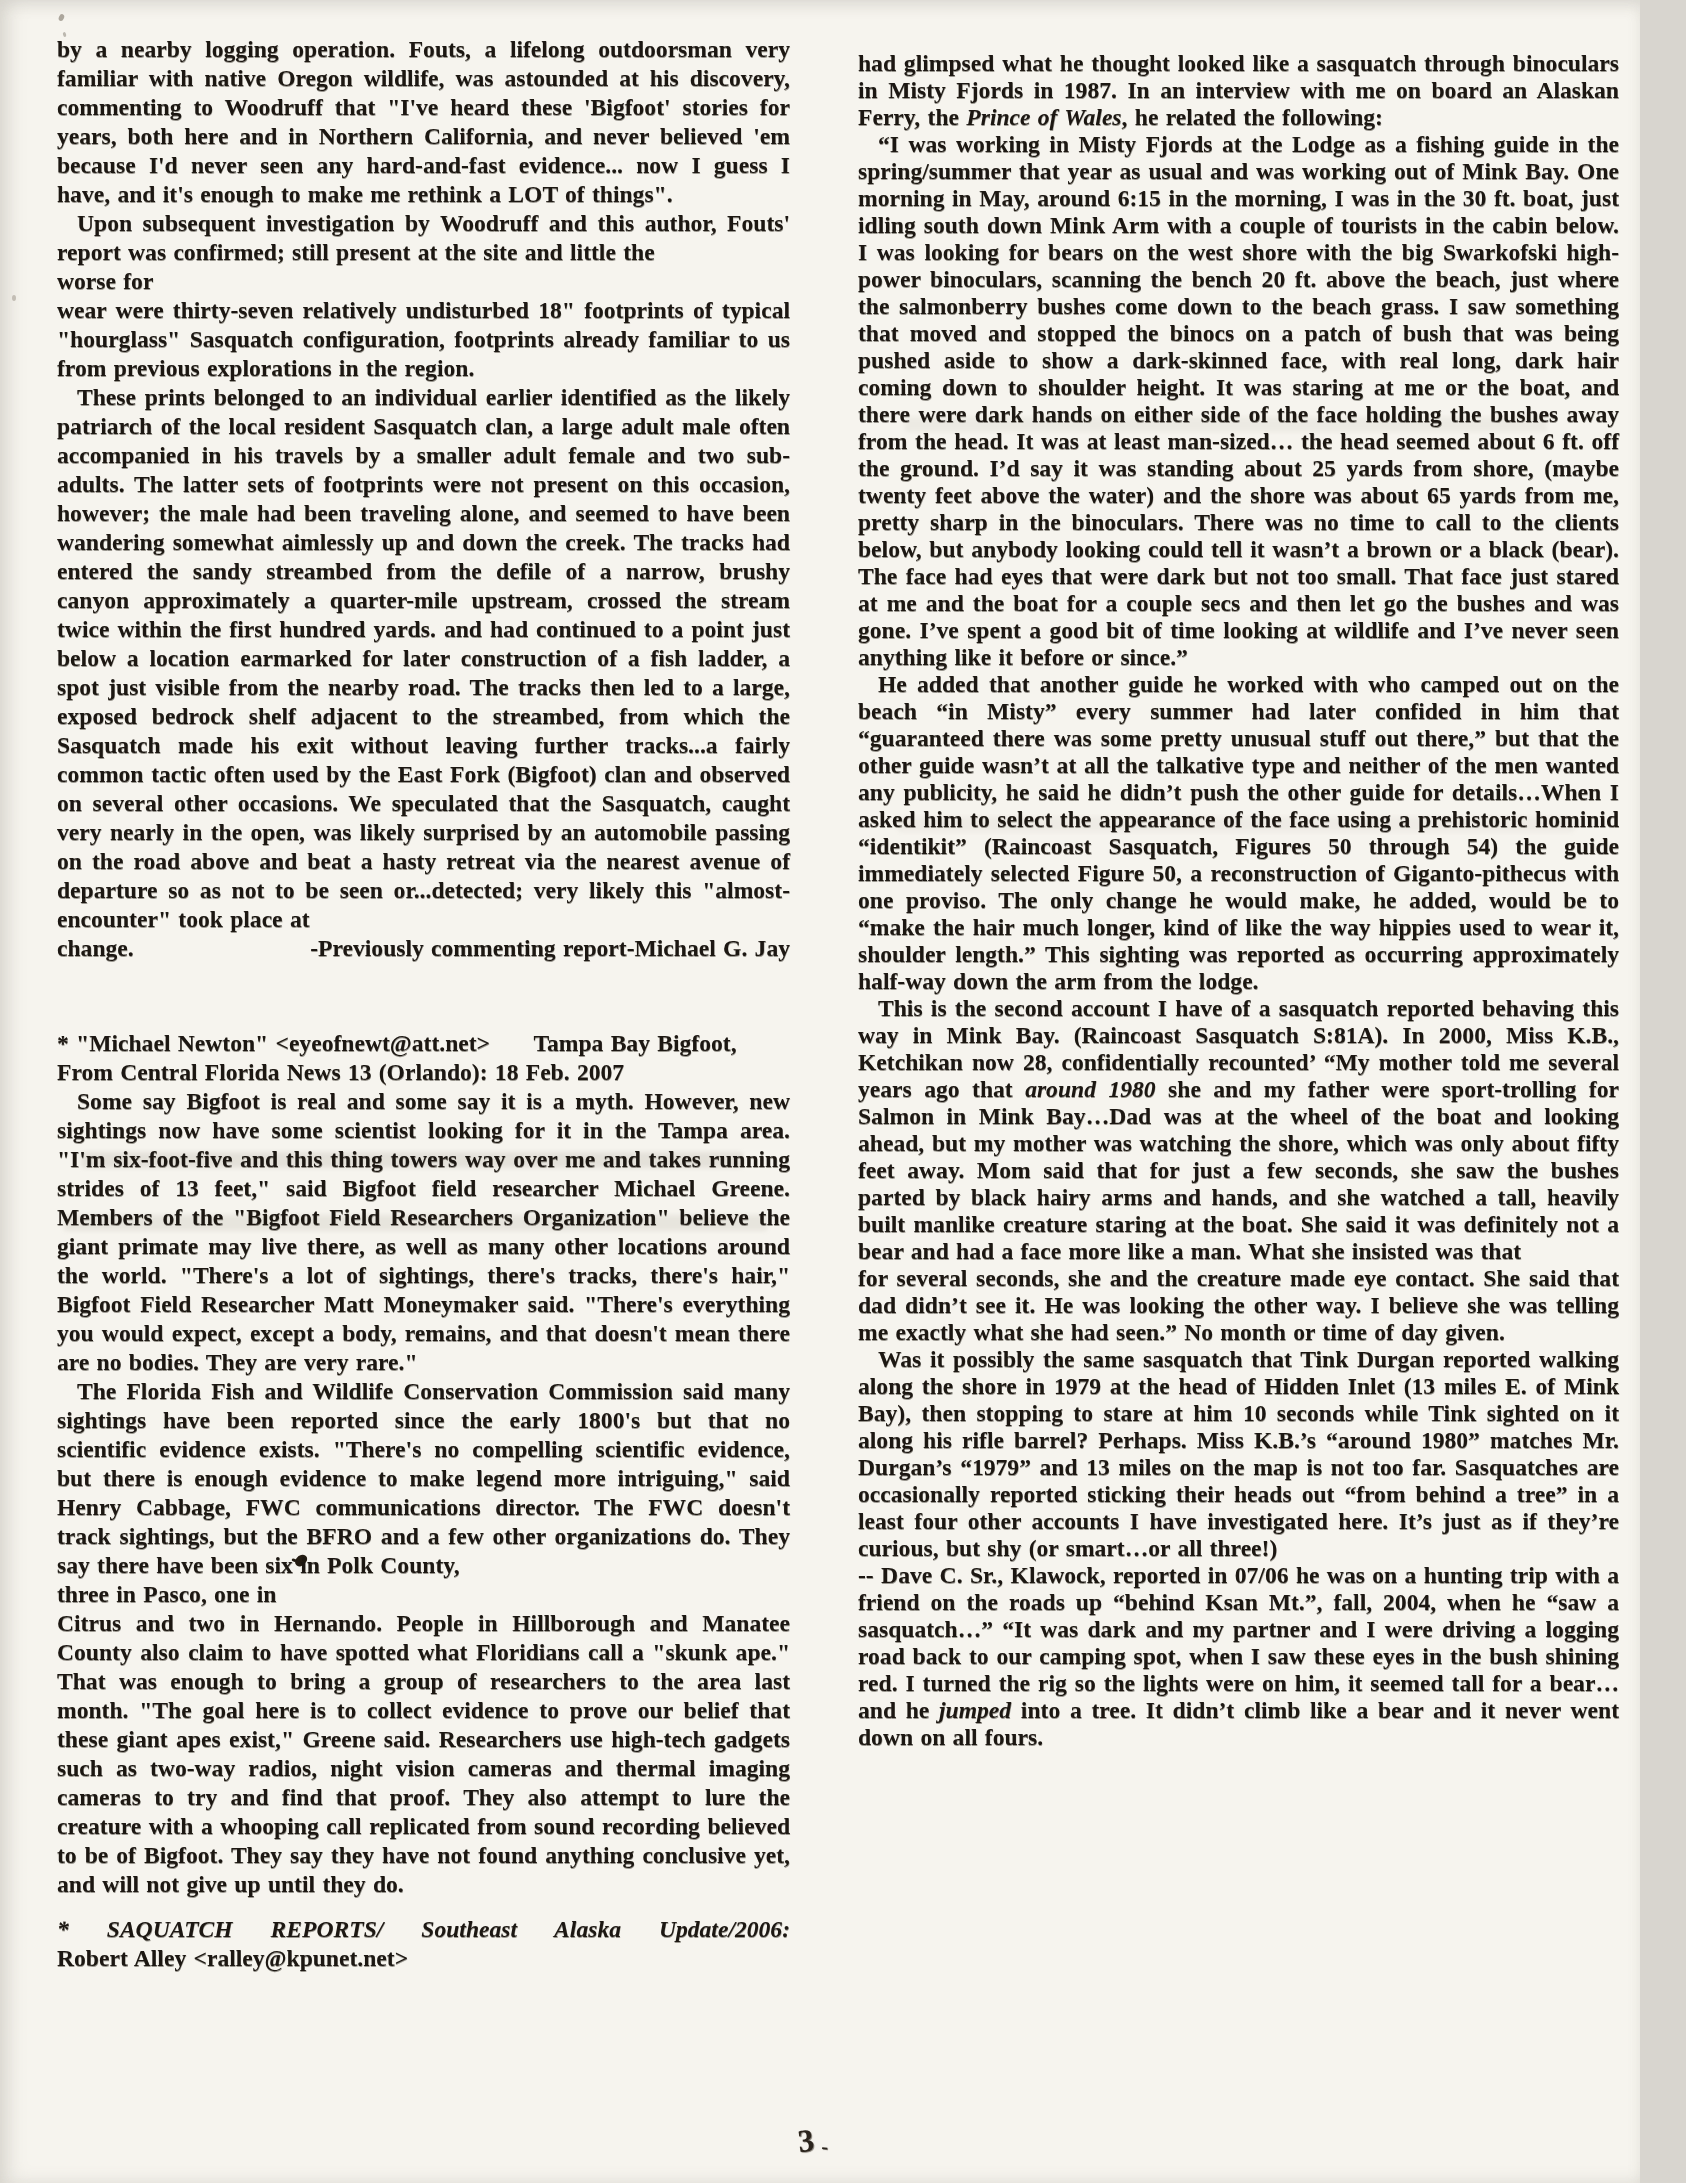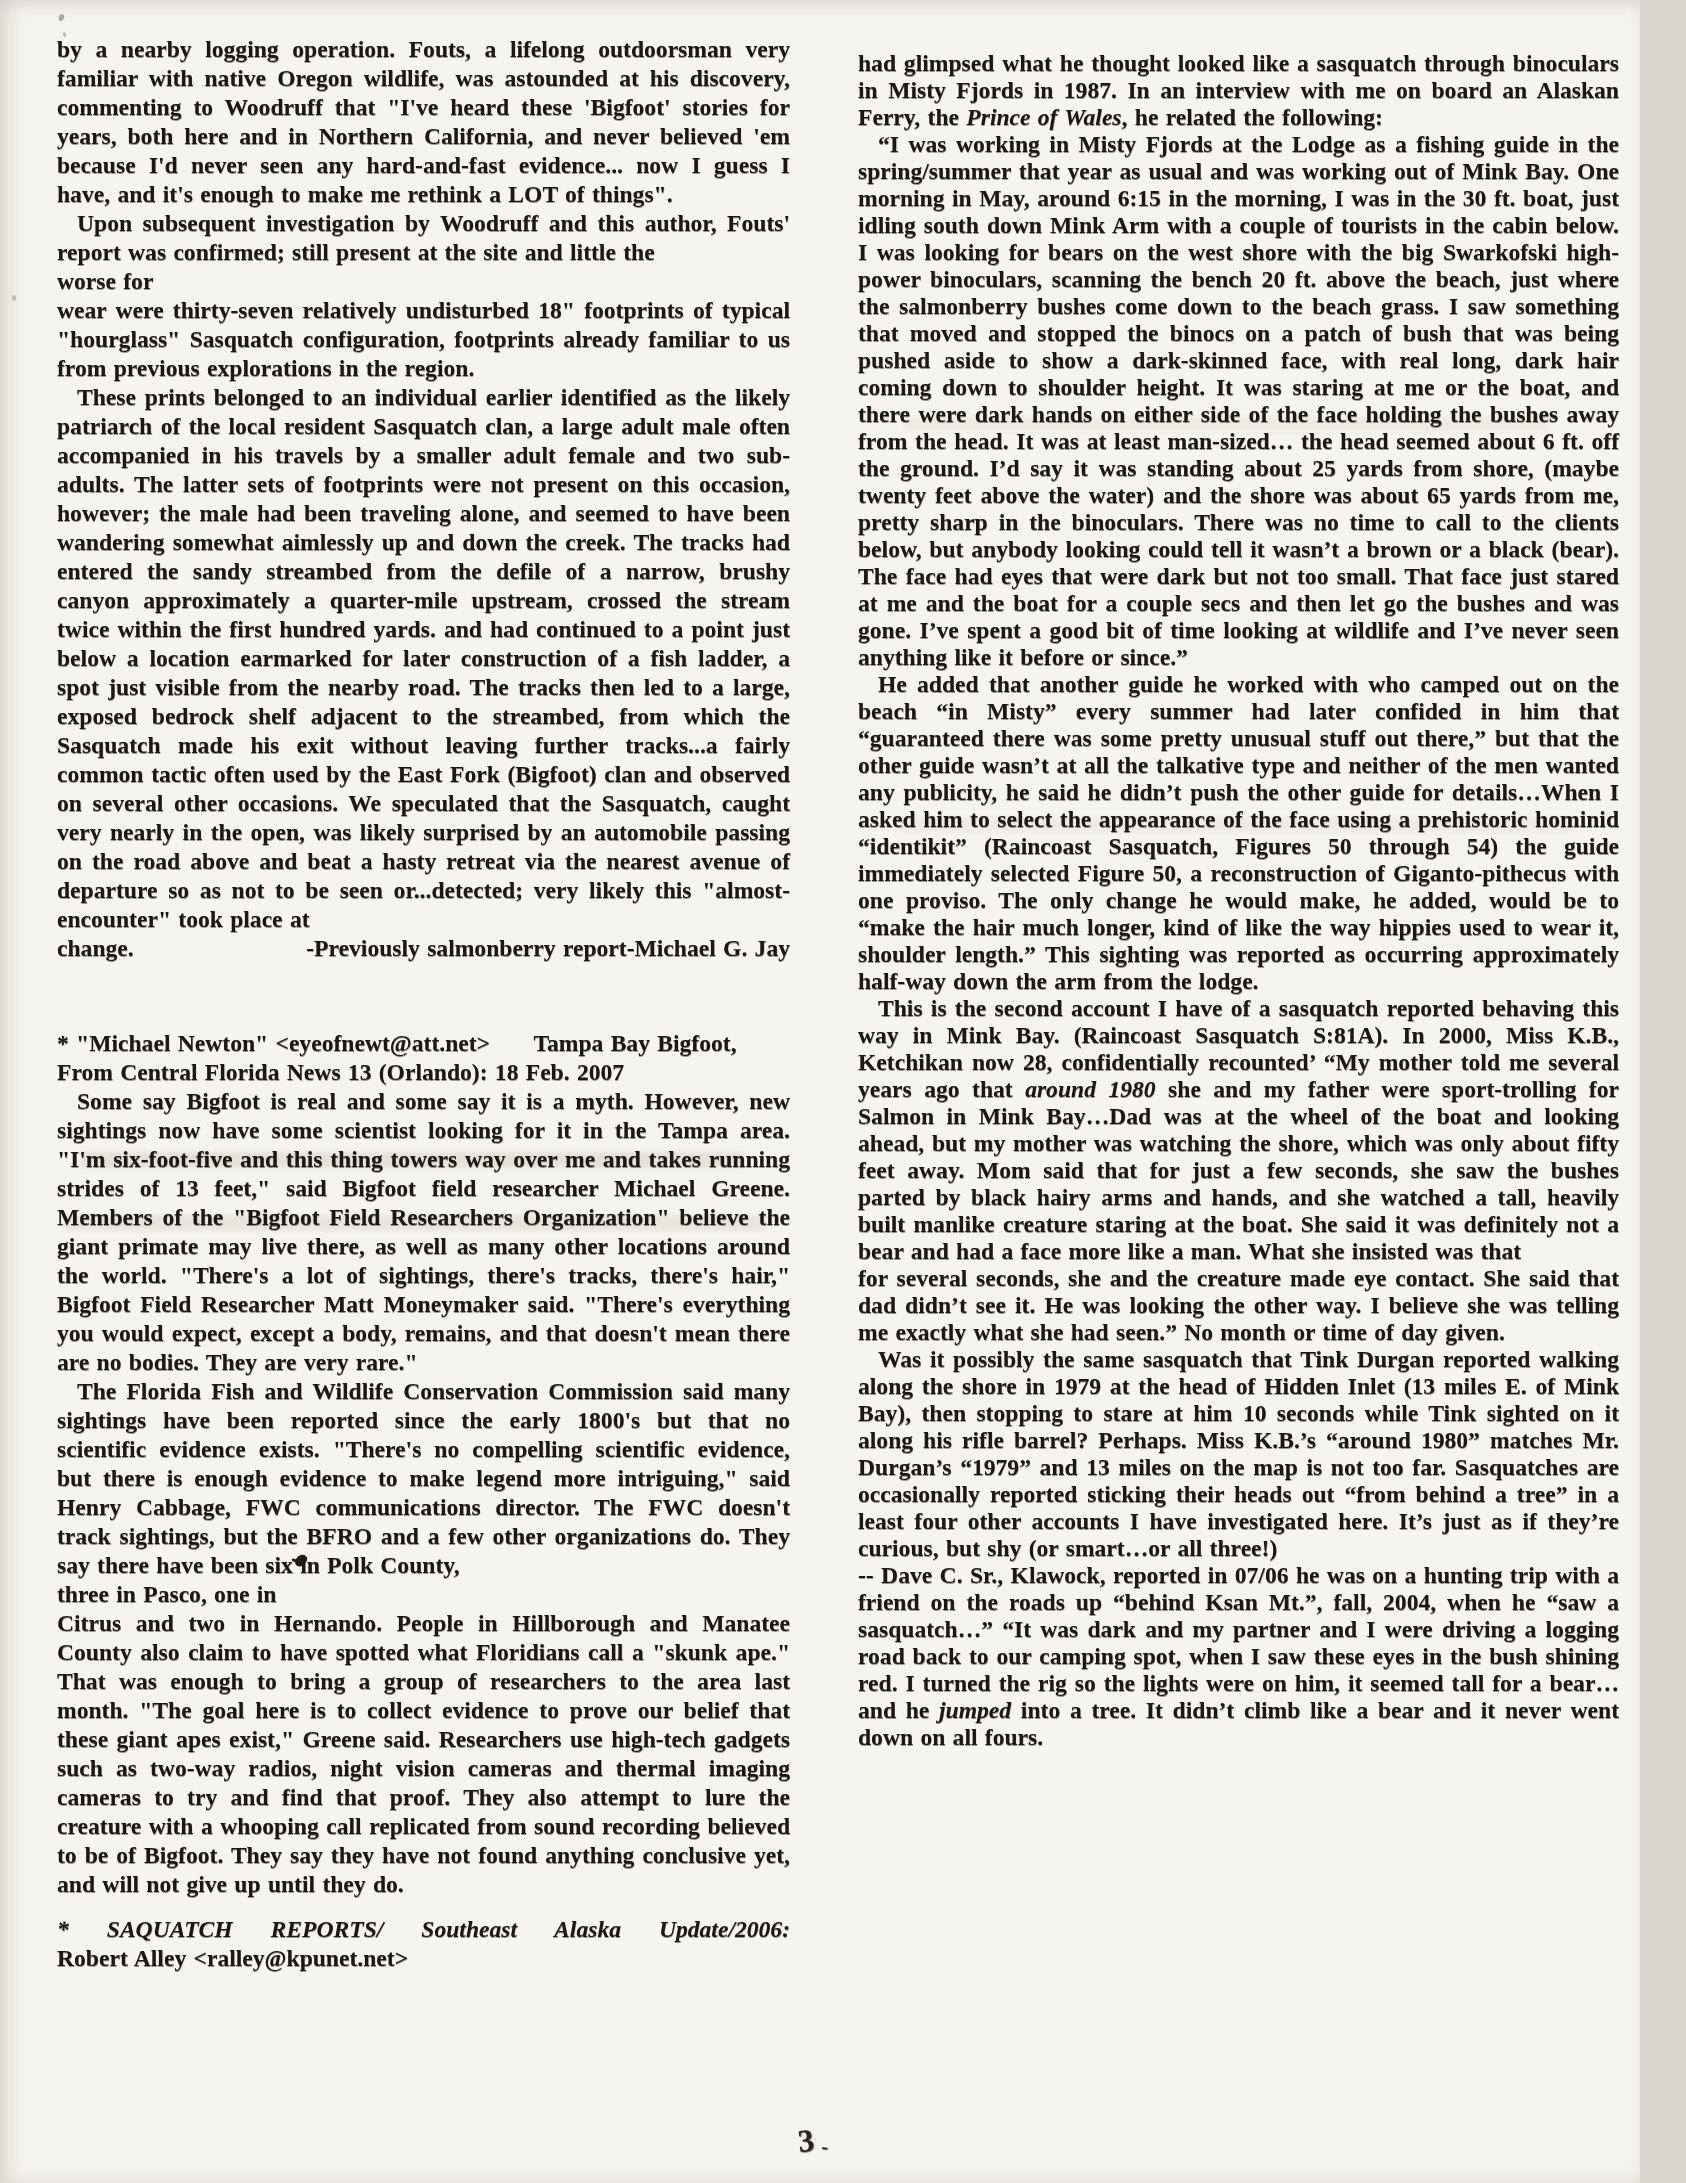--- a/index.html
+++ b/index.html
@@ -79,21 +79,21 @@
   <span class="scan-dash"></span>
 
   <div class="col col-left">
     <p class="p">by a nearby logging operation. Fouts, a lifelong outdoorsman very familiar with native Oregon wildlife, was astounded at his discovery, commenting to Woodruff that "I've heard these 'Bigfoot' stories for years, both here and in Northern California, and never believed 'em because I'd never seen any hard-and-fast evidence... now I guess I have, and it's enough to make me rethink a LOT of things".</p>
     <p class="p ind pre">Upon subsequent investigation by Woodruff and this author, Fouts' report was confirmed; still present at the site and little the
 worse for
 wear were thirty-seven relatively undisturbed 18" footprints of typical "hourglass" Sasquatch configuration, footprints already familiar to us from previous explorations in the region.</p>
     <p class="p ind">These prints belonged to an individual earlier identified as the likely patriarch of the local resident Sasquatch clan, a large adult male often accompanied in his travels by a smaller adult female and two sub-adults. The latter sets of footprints were not present on this occasion, however; the male had been traveling alone, and seemed to have been wandering somewhat aimlessly up and down the creek. The tracks had entered the sandy streambed from the defile of a narrow, brushy canyon approximately a quarter-mile upstream, crossed the stream twice within the first hundred yards. and had continued to a point just below a location earmarked for later construction of a fish ladder, a spot just visible from the nearby road. The tracks then led to a large, exposed bedrock shelf adjacent to the streambed, from which the Sasquatch made his exit without leaving further tracks...a fairly common tactic often used by the East Fork (Bigfoot) clan and observed on several other occasions. We speculated that the Sasquatch, caught very nearly in the open, was likely surprised by an automobile passing on the road above and beat a hasty retreat via the nearest avenue of departure so as not to be seen or...detected; very likely this "almost-encounter" took place at</p>
     <p class="p split-line">
       <span>change.</span>
-      <span>-Previously salmonberry report-Michael G. Jay</span>
+      <span>-Previously commenting report-Michael G. Jay</span>
     </p>
     <p class="p pre gap-lg">* "Michael Newton" &lt;eyeofnewt@att.net&gt;      Tampa Bay Bigfoot,
 From Central Florida News 13 (Orlando): 18 Feb. 2007</p>
     <p class="p ind">Some say Bigfoot is real and some say it is a myth. However, new sightings now have some scientist looking for it in the Tampa area. "I'm six-foot-five and this thing towers way over me and takes running strides of 13 feet," said Bigfoot field researcher Michael Greene. Members of the "Bigfoot Field Researchers Organization" believe the giant primate may live there, as well as many other locations around the world. "There's a lot of sightings, there's tracks, there's hair," Bigfoot Field Researcher Matt Moneymaker said. "There's everything you would expect, except a body, remains, and that doesn't mean there are no bodies. They are very rare."</p>
     <p class="p ind pre">The Florida Fish and Wildlife Conservation Commission said many sightings have been reported since the early 1800's but that no scientific evidence exists. "There's no compelling scientific evidence, but there is enough evidence to make legend more intriguing," said Henry Cabbage, FWC communications director. The FWC doesn't track sightings, but the BFRO and a few other organizations do. They say there have been six in Polk County,
 three in Pasco, one in
 Citrus and two in Hernando. People in Hillborough and Manatee County also claim to have spotted what Floridians call a "skunk ape." That was enough to bring a group of researchers to the area last month. "The goal here is to collect evidence to prove our belief that these giant apes exist," Greene said. Researchers use high-tech gadgets such as two-way radios, night vision cameras and thermal imaging cameras to try and find that proof. They also attempt to lure the creature with a whooping call replicated from sound recording believed to be of Bigfoot. They say they have not found anything conclusive yet, and will not give up until they do.</p>
     <p class="p spread gap-md">*   SAQUATCH  REPORTS/  Southeast  Alaska  Update/2006:</p>
     <p class="p">Robert Alley &lt;ralley@kpunet.net&gt;</p>
   </div>

